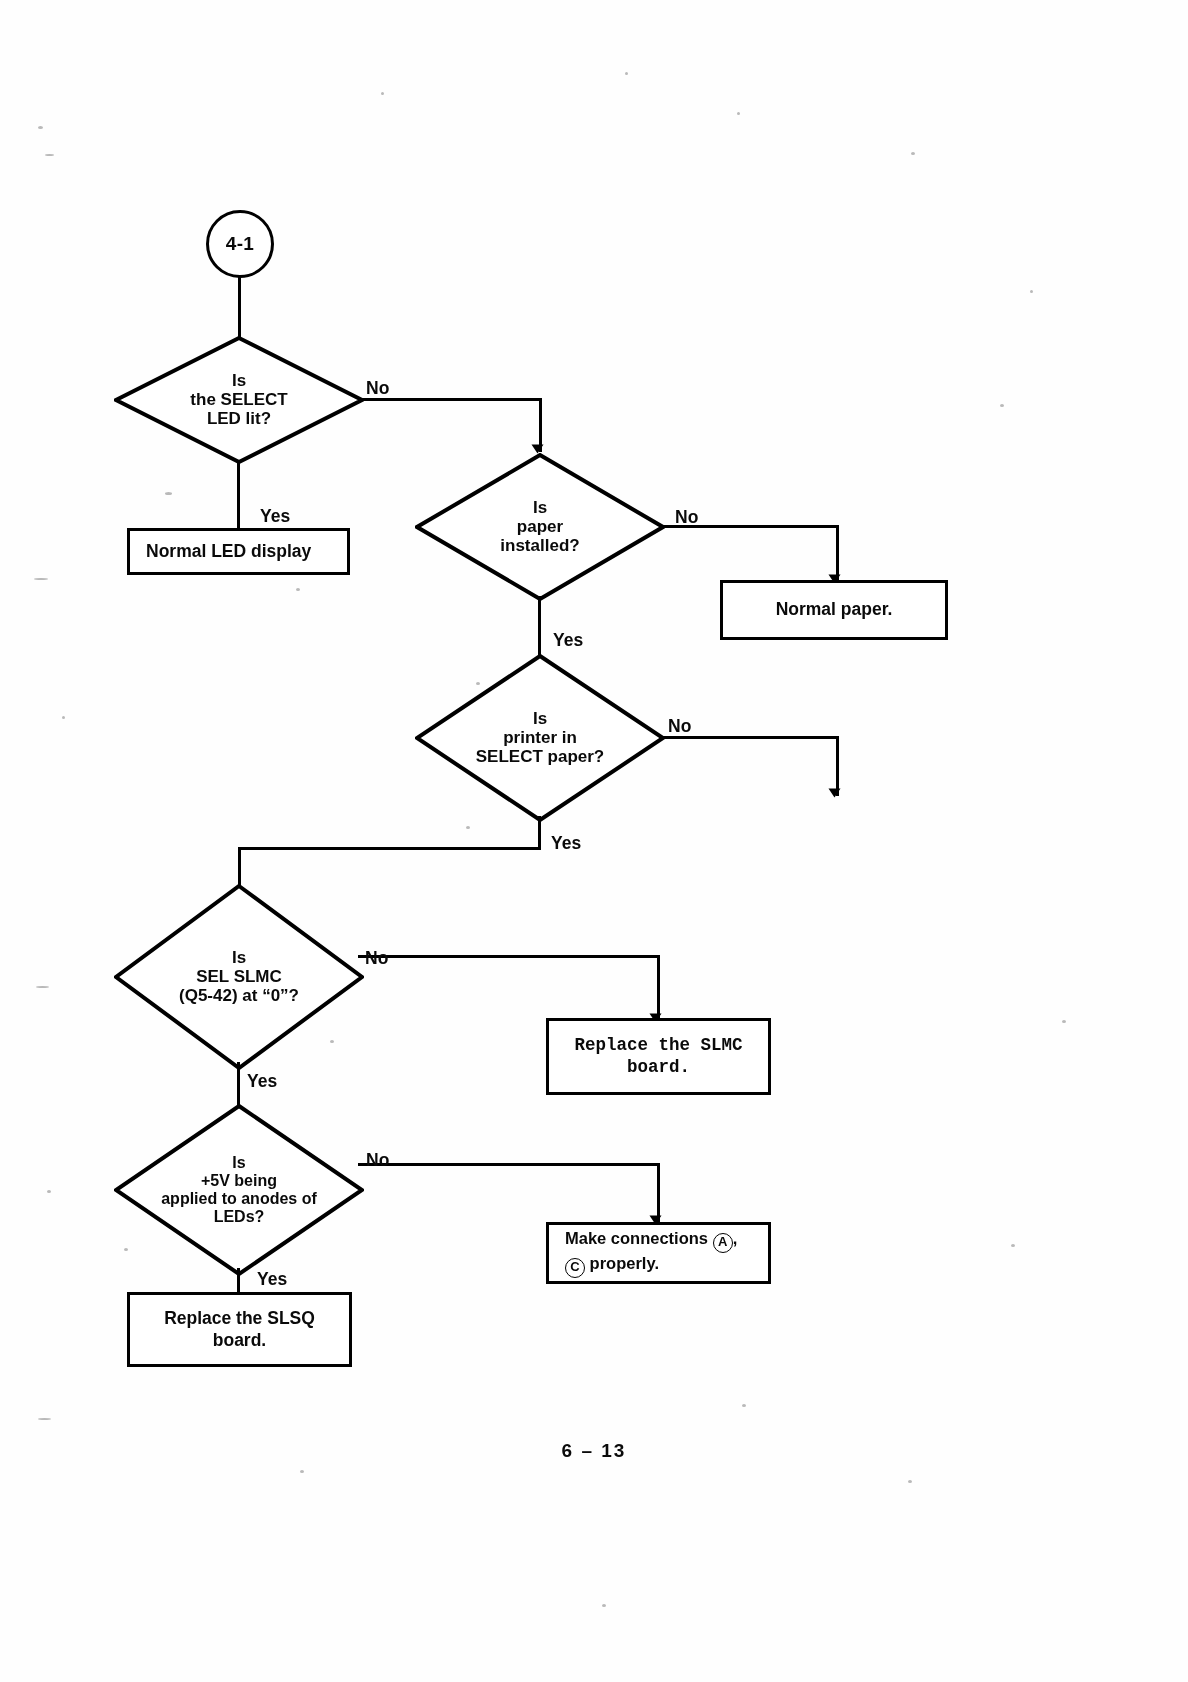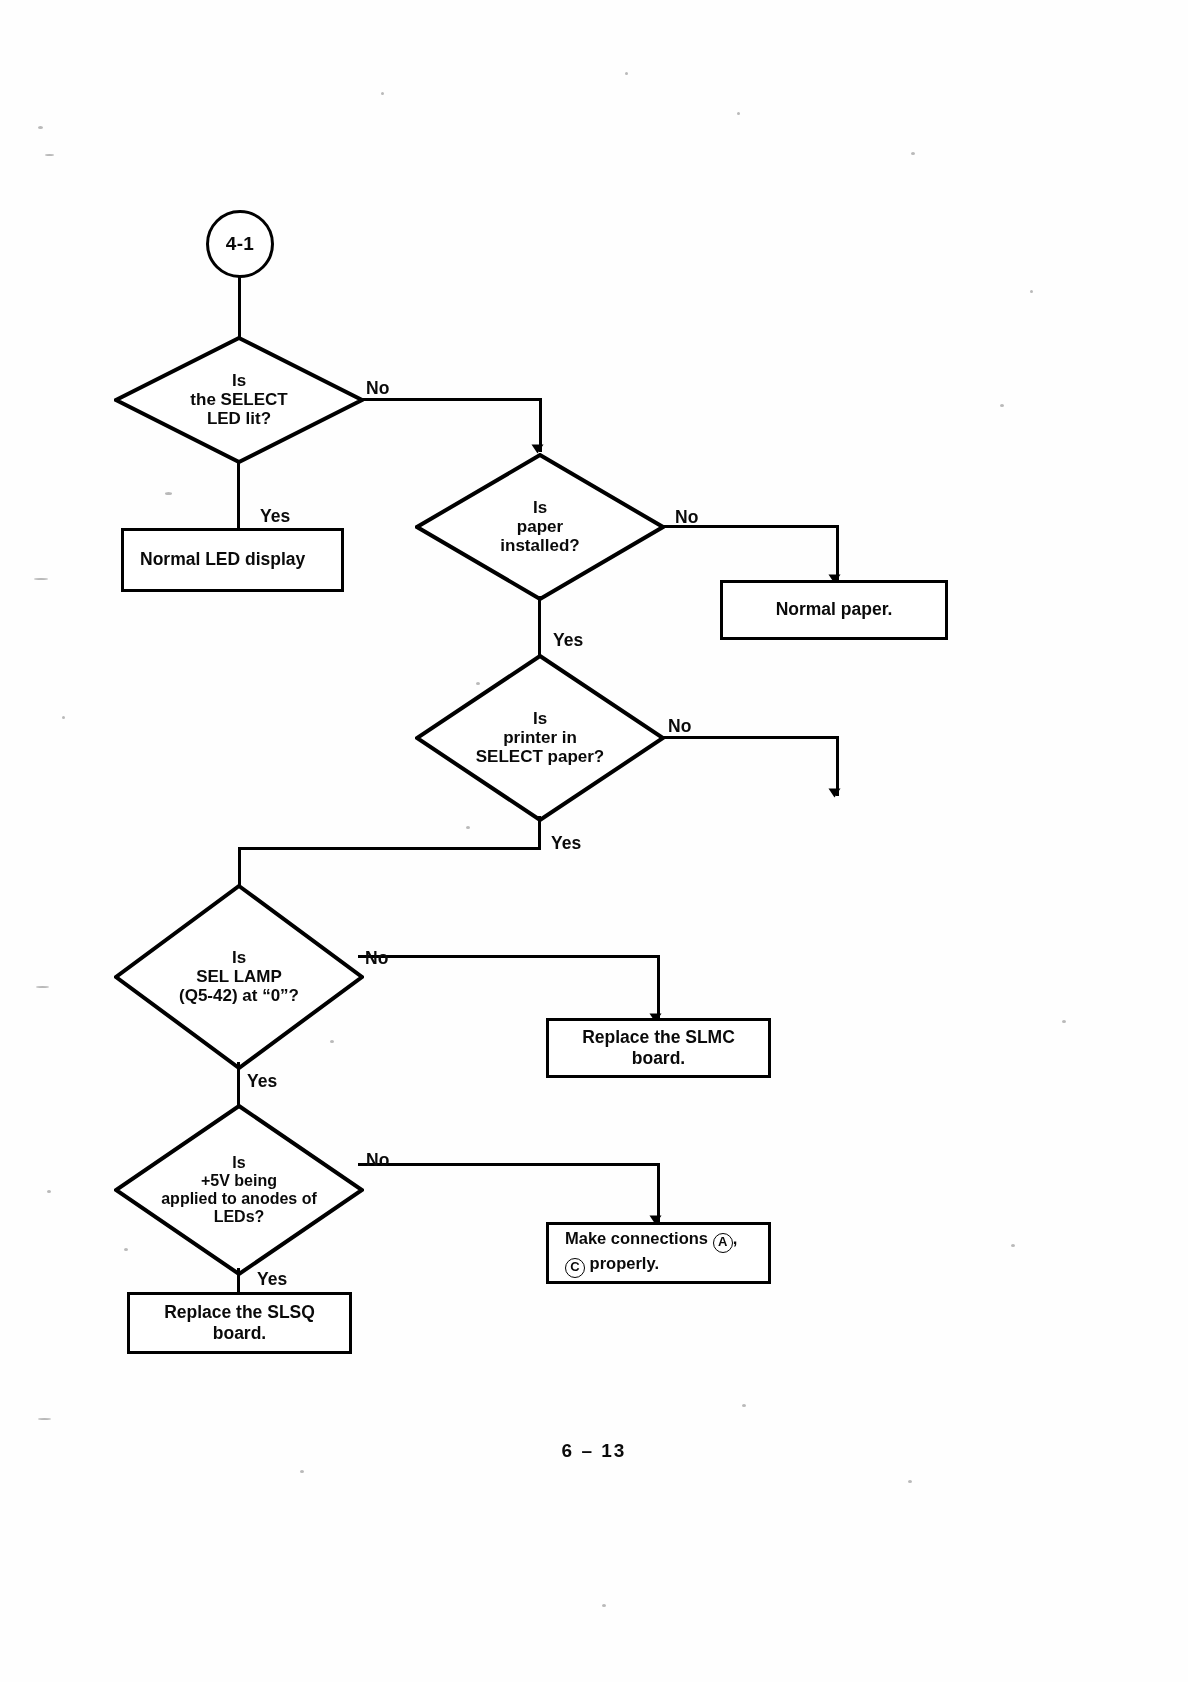--- a/index.html
+++ b/index.html
@@ -117,21 +117,21 @@
   </div>
 
   <div class="line hl" style="left:358px;top:398px;width:184px;"></div>
   <div class="line vl" style="left:539px;top:398px;height:54px;"></div>
   <div class="arrow" style="left:533px;top:443px;transform:rotate(90deg);"></div>
   <div class="elabel" style="left:366px;top:365px;">No</div>
 
   <div class="line vl" style="left:237px;top:460px;height:70px;"></div>
   <div class="elabel" style="left:260px;top:493px;">Yes</div>
 
-  <div class="node process" style="left:121px;top:528px;width:223px;height:64px;">
+  <div class="node process" style="left:127px;top:528px;width:223px;height:47px;">
     <div class="ptext">Normal LED display</div>
   </div>
 
   <div class="node diamond" style="left:415px;top:453px;width:250px;height:148px;">
     <svg class="dshape" viewBox="0 0 250 148" preserveAspectRatio="none">
       <polygon points="125,2 248,74 125,146 2,74" fill="#fff" stroke="#000" stroke-width="4"></polygon>
     </svg>
     <div class="dlabel">
       <div>Is</div>
       <div>paper</div>
@@ -172,34 +172,34 @@
   <div class="line vl" style="left:238px;top:847px;height:40px;"></div>
   <div class="elabel" style="left:551px;top:820px;">Yes</div>
 
 
   <div class="node diamond" style="left:114px;top:884px;width:250px;height:186px;">
     <svg class="dshape" viewBox="0 0 250 186" preserveAspectRatio="none">
       <polygon points="125,2 248,93 125,184 2,93" fill="#fff" stroke="#000" stroke-width="4"></polygon>
     </svg>
     <div class="dlabel">
       <div>Is</div>
-      <div>SEL LAMP</div>
+      <div>SEL SLMC</div>
       <div>(Q5-42) at “0”?</div>
     </div>
   </div>
 
   <div class="line hl" style="left:358px;top:955px;width:302px;"></div>
   <div class="line vl" style="left:657px;top:955px;height:66px;"></div>
   <div class="arrow" style="left:651px;top:1012px;transform:rotate(90deg);"></div>
   <div class="elabel" style="left:365px;top:935px;">No</div>
 
   <div class="line vl" style="left:237px;top:1062px;height:48px;"></div>
   <div class="elabel" style="left:247px;top:1058px;">Yes</div>
 
-  <div class="node process center" style="left:546px;top:1018px;width:225px;height:60px;">
+  <div class="node process center" style="left:546px;top:1018px;width:225px;height:77px;font-family:Liberation Mono, monospace;">
     <div class="ptext">Replace the SLMC board.</div>
   </div>
 
   <div class="node diamond" style="left:114px;top:1104px;width:250px;height:172px;">
     <svg class="dshape" viewBox="0 0 250 172" preserveAspectRatio="none">
       <polygon points="125,2 248,86 125,170 2,86" fill="#fff" stroke="#000" stroke-width="4"></polygon>
     </svg>
     <div class="dlabel" style="font-size:16px;">
       <div>Is</div>
       <div>+5V being</div>
@@ -222,19 +222,19 @@
         <span>Make connections</span>
         <span class="circled">A</span><span>,</span>
       </div>
       <div>
         <span class="circled">C</span>
         <span>properly.</span>
       </div>
     </div>
   </div>
 
-  <div class="node process center" style="left:127px;top:1292px;width:225px;height:62px;">
+  <div class="node process center" style="left:127px;top:1292px;width:225px;height:75px;">
     <div class="ptext">Replace the SLSQ board.</div>
   </div>
 
   <div class="footer" style="top:1440px;">6 – 13</div>
 
 </div>
 
 </body></html>

